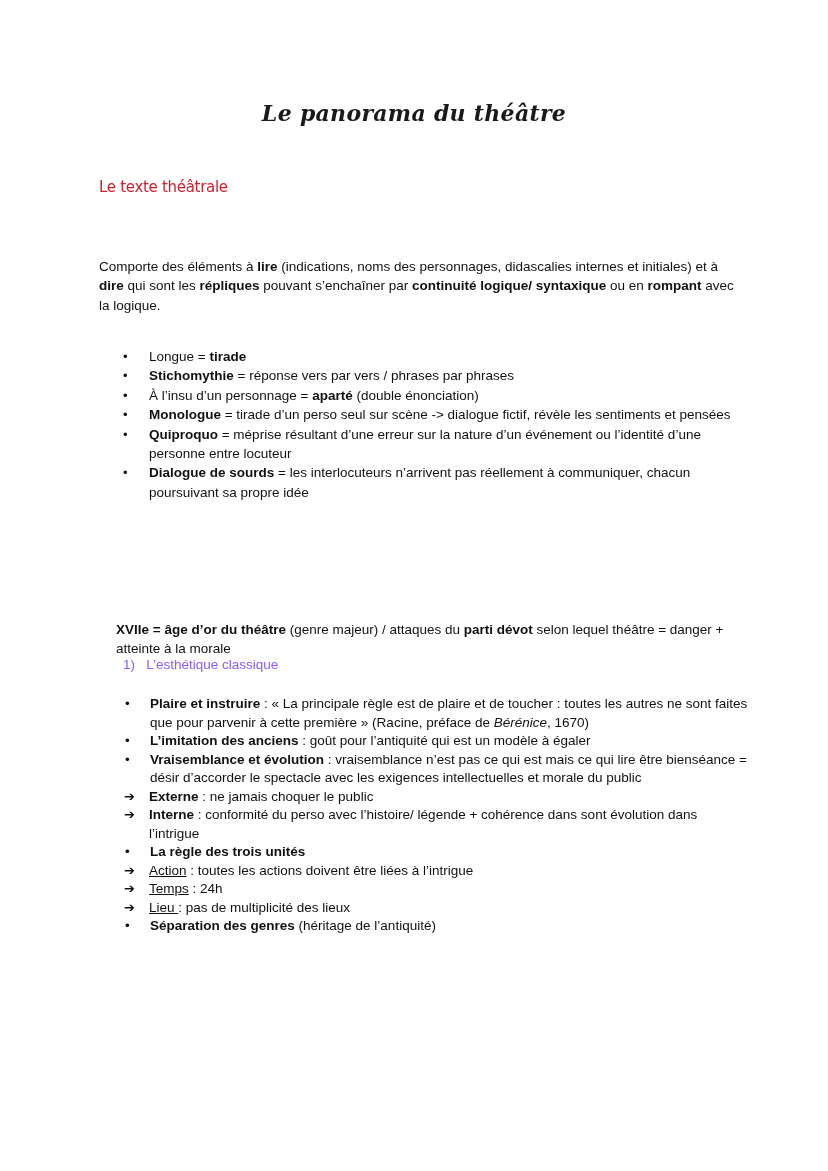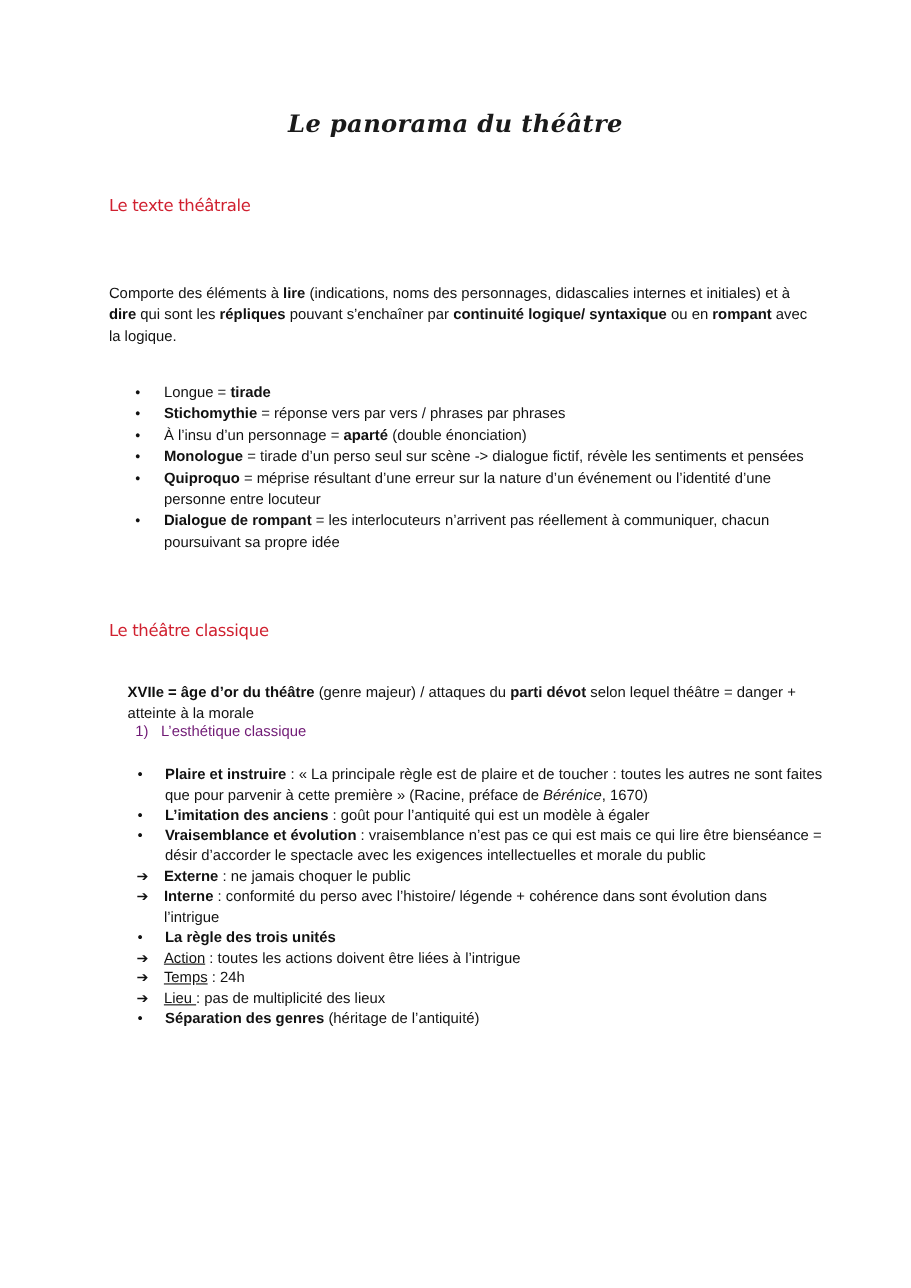--- a/index.html
+++ b/index.html
@@ -17,21 +17,21 @@
     b { font-weight: bold; }
     ul.list { list-style: none; margin: 0; padding: 0; }
     ul.list li { position: relative; padding-left: 50px; font-size: 13.5px; line-height: 19.4px; }
     ul.list li .mk { position: absolute; left: 24px; top: 0; font-size: 13px; }
     ul.list2 { list-style: none; margin: 0; padding: 0; }
     ul.list2 li { position: relative; padding-left: 51px; font-size: 13.5px; line-height: 18.5px; }
     ul.list2 li .mk { position: absolute; left: 26px; top: 0; }
     ul.list2 li.arrow { padding-left: 50px; }
     ul.list2 li.arrow .mk { left: 25px; font-weight: bold; font-size: 13px; }
     .u { text-decoration: underline; }
-    .num { position: absolute; left: 123px; font-size: 13.5px; color: #701a75; text-align: center; }
+    .num { position: absolute; left: 123px; font-size: 13.5px; color: #8b5cf6; text-align: center; }
   </style>
 </head>
 <body>
 
 <div class="page">
 
   <div class="title">Le panorama du théâtre</div>
 
   <div class="h1" style="top:178px;">Le texte théâtrale</div>
 
@@ -40,25 +40,24 @@
   </div>
 
 
   <div class="block" style="top:347px; width:650px;">
     <ul class="list">
       <li><span class="mk">•</span><span>Longue = </span><b>tirade</b><span></span></li>
       <li><span class="mk">•</span><span></span><b>Stichomythie</b><span> = réponse vers par vers / phrases par phrases</span></li>
       <li><span class="mk">•</span><span>À l’insu d’un personnage = </span><b>aparté</b><span> (double énonciation)</span></li>
       <li><span class="mk">•</span><span></span><b>Monologue</b><span> = tirade d’un perso seul sur scène -&gt; dialogue fictif, révèle les sentiments et pensées</span></li>
       <li><span class="mk">•</span><span></span><b>Quiproquo</b><span> = méprise résultant d’une erreur sur la nature d’un événement ou l’identité d’une personne entre locuteur</span></li>
-      <li><span class="mk">•</span><span></span><b>Dialogue de rompant</b><span> = les interlocuteurs n’arrivent pas réellement à communiquer, chacun poursuivant sa propre idée</span></li>
+      <li><span class="mk">•</span><span></span><b>Dialogue de sourds</b><span> = les interlocuteurs n’arrivent pas réellement à communiquer, chacun poursuivant sa propre idée</span></li>
     </ul>
   </div>
 
-  <div class="h1" style="top:564px;">Le théâtre classique</div>
 
   <div class="block txt" style="top:620px; width:640px;margin-left:17px;">
     <b>XVIIe = âge d’or du théâtre</b><span> (genre majeur) / attaques du </span><b>parti dévot</b><span> selon lequel théâtre = danger + atteinte à la morale</span>
   </div>
 
   <div class="num" style="top:657px;">
     <span>1)</span>&nbsp;&nbsp;&nbsp;<span>L’esthétique classique</span>
   </div>
 
   <div class="block" style="top:695px; width:650px;">

